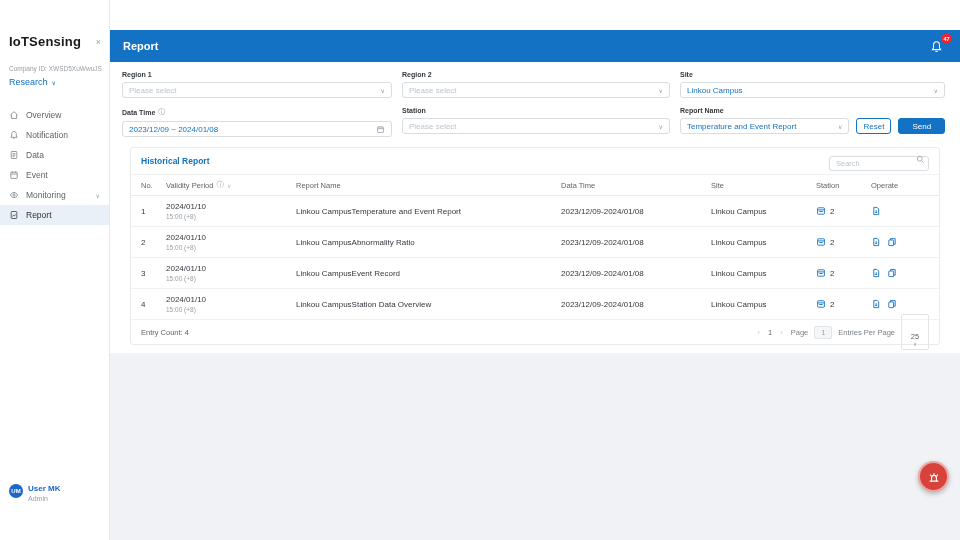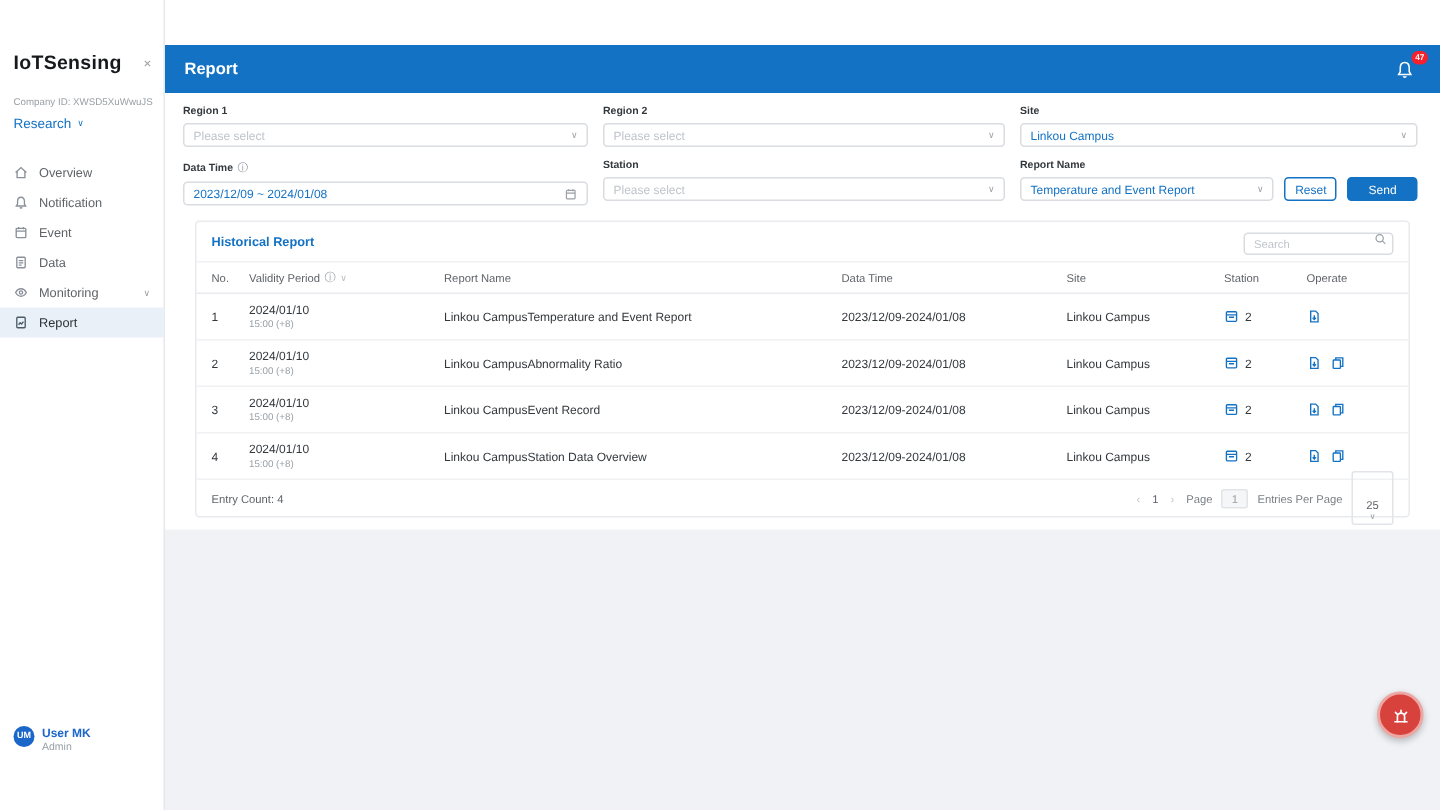--- a/index.html
+++ b/index.html
@@ -106,31 +106,31 @@
       <span>Overview</span>
     </div>
     <div class="menu-item">
       <svg viewBox="0 0 10 10" fill="none" stroke-width="0.9">
           <path d="M5 1.5 C3.5 1.5 2.7 2.7 2.7 4.3 L2.7 6 L1.9 7.3 H8.1 L7.3 6 L7.3 4.3 C7.3 2.7 6.5 1.5 5 1.5 Z M4.2 8.3 C4.5 8.8 5.5 8.8 5.8 8.3"></path>
         </svg>
       <span>Notification</span>
     </div>
     <div class="menu-item">
       <svg viewBox="0 0 10 10" fill="none" stroke-width="0.9">
+          <rect x="2.2" y="1.5" width="5.6" height="7" rx="0.6"></rect>
+          <path d="M3.5 3.7 H6.5 M3.5 5.2 H6.5 M3.5 6.7 H5.4"></path>
+        </svg>
+      <span>Data</span>
+    </div>
+    <div class="menu-item">
+      <svg viewBox="0 0 10 10" fill="none" stroke-width="0.9">
           <rect x="1.8" y="2.2" width="6.4" height="6.2" rx="0.6"></rect>
           <path d="M1.8 4.1 H8.2 M3.4 1.3 V2.8 M6.6 1.3 V2.8"></path>
         </svg>
       <span>Event</span>
-    </div>
-    <div class="menu-item">
-      <svg viewBox="0 0 10 10" fill="none" stroke-width="0.9">
-          <rect x="2.2" y="1.5" width="5.6" height="7" rx="0.6"></rect>
-          <path d="M3.5 3.7 H6.5 M3.5 5.2 H6.5 M3.5 6.7 H5.4"></path>
-        </svg>
-      <span>Data</span>
     </div>
     <div class="menu-item">
       <svg viewBox="0 0 10 10" fill="none" stroke-width="0.9">
           <path d="M1.4 5 C2.4 3.2 3.6 2.5 5 2.5 C6.4 2.5 7.6 3.2 8.6 5 C7.6 6.8 6.4 7.5 5 7.5 C3.6 7.5 2.4 6.8 1.4 5 Z"></path>
           <circle cx="5" cy="5" r="1.1"></circle>
         </svg>
       <span>Monitoring</span>
       <span class="mi-chev">∨</span>
     </div>
     <div class="menu-item active">

